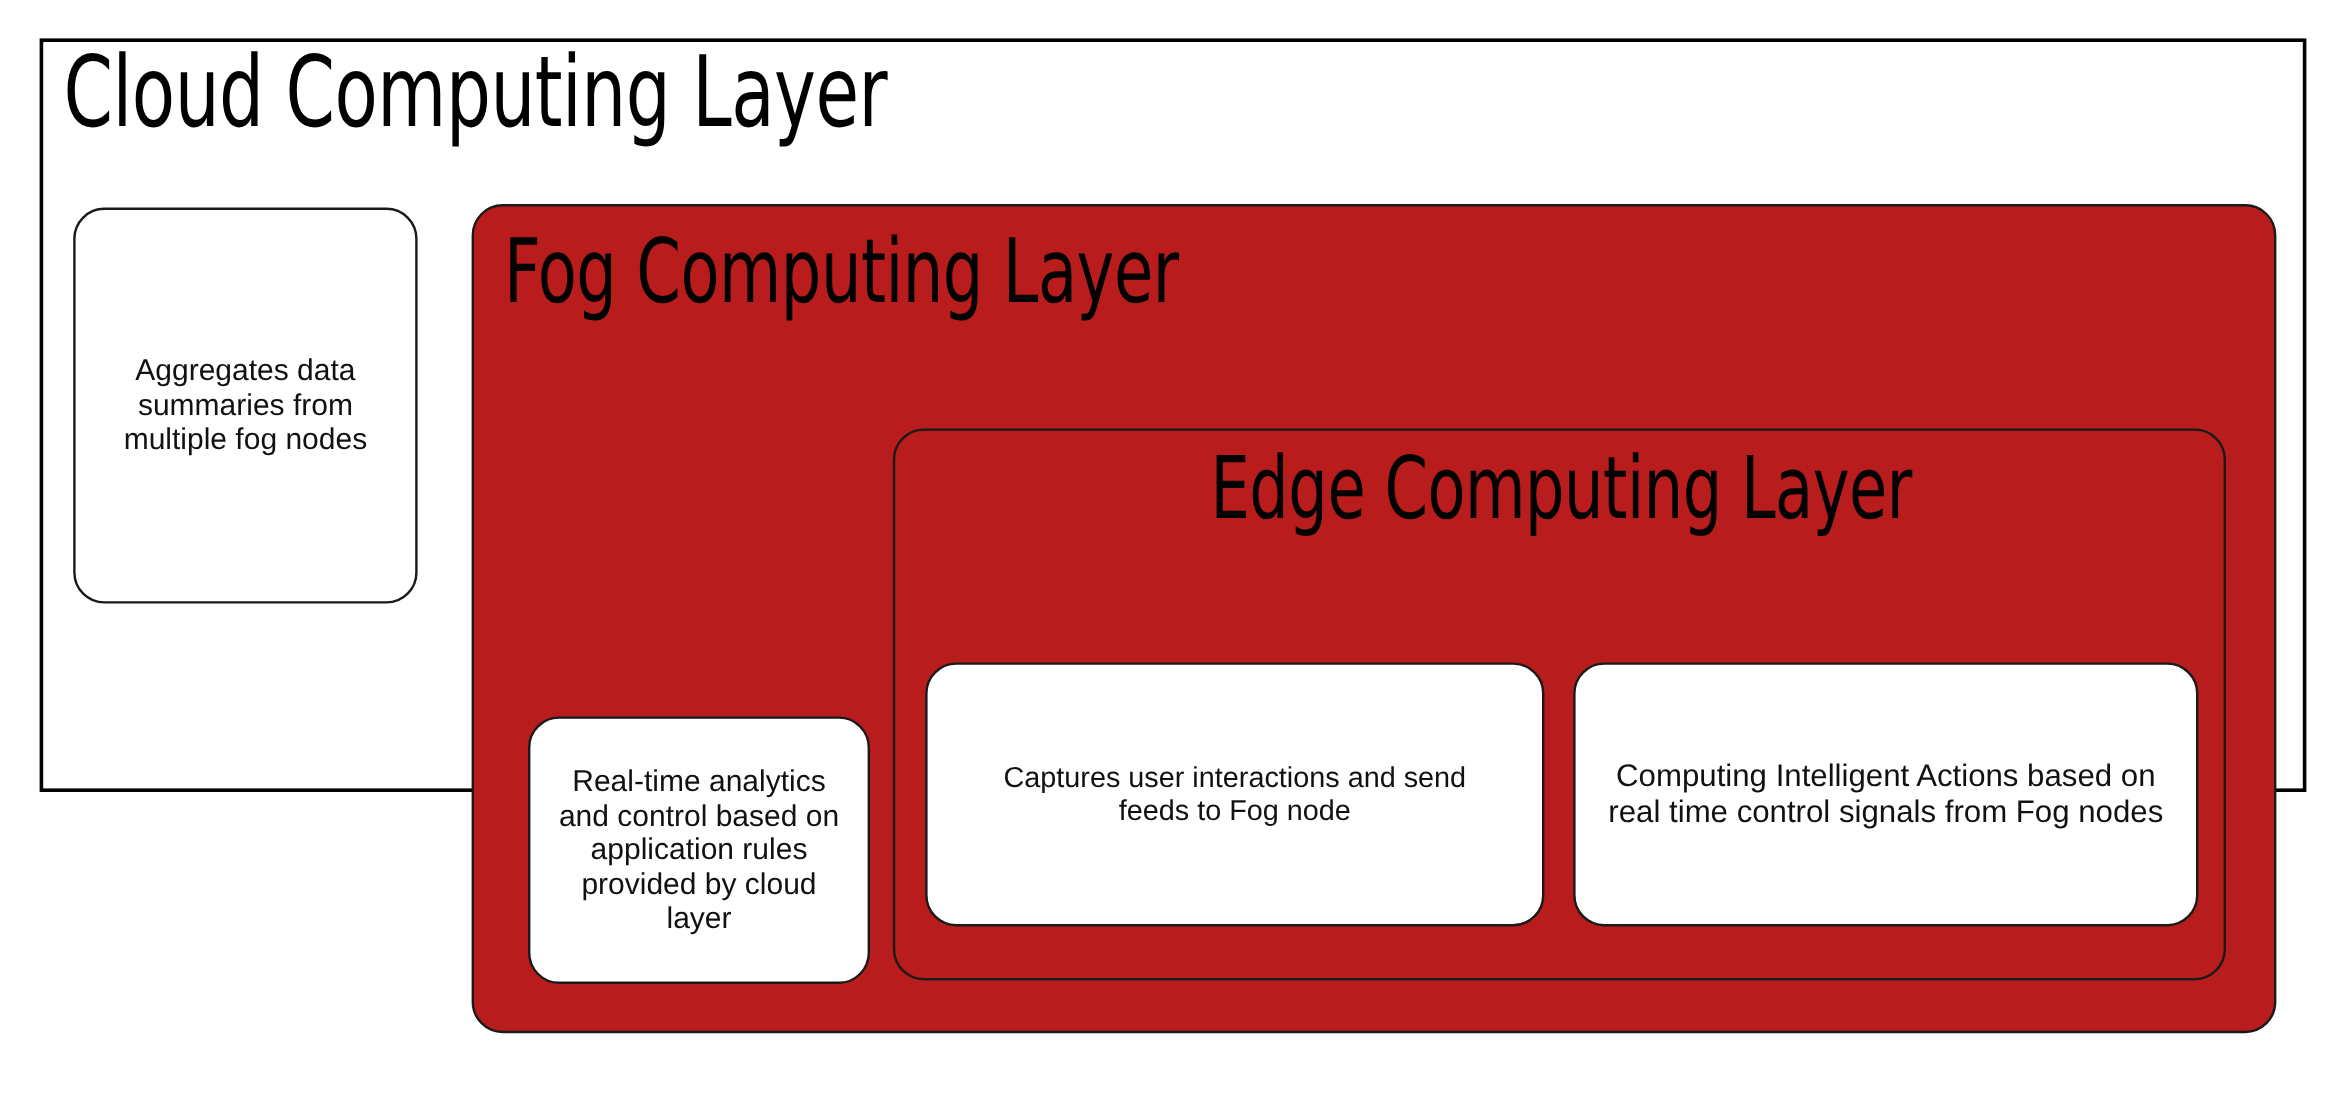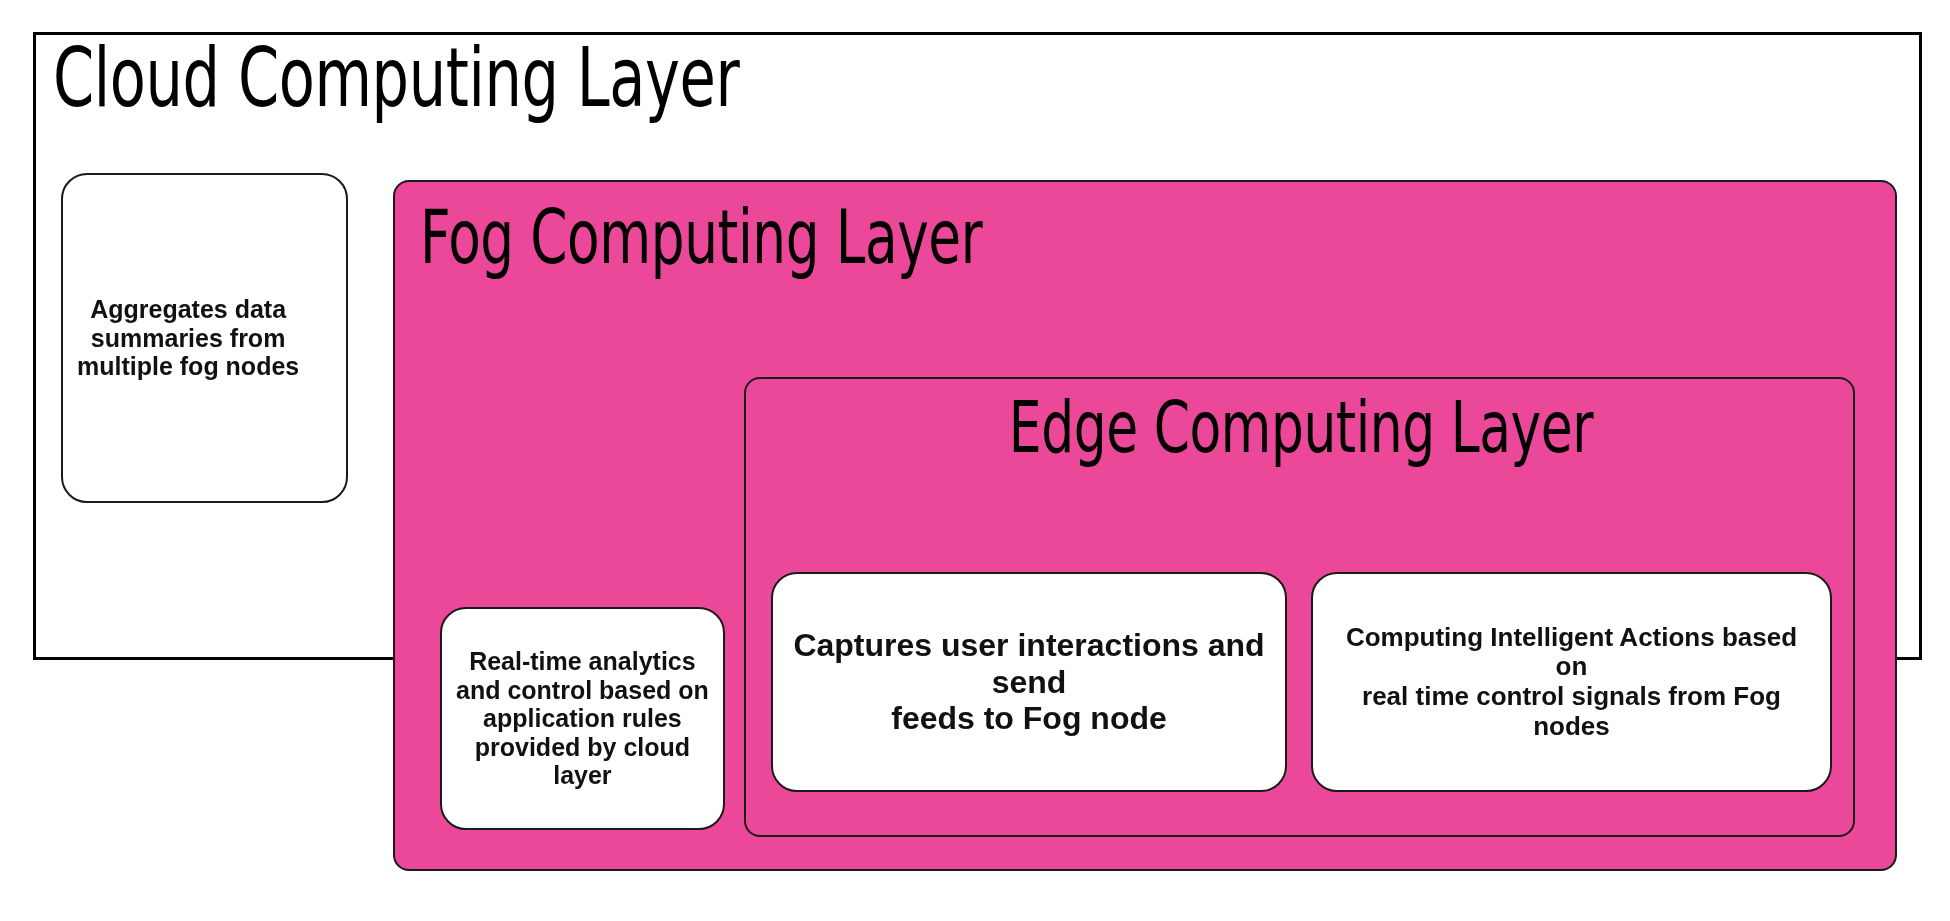--- a/index.html
+++ b/index.html
@@ -70,36 +70,34 @@
 
   
   .node {
     position: absolute;
     box-sizing: border-box;
     border: 2px solid #1a1a1a;
     border-radius: 26px;
     background: #ffffff;
     display: flex;
     align-items: center;
-    justify-content: flex-start;
+    justify-content: center;
     text-align: center;
     padding: 8px 14px;
     font-size: 25px;
     line-height: 1.14;
     color: #111111;
-    font-weight: bold;
   }
 
   .container-box {
     position: absolute;
     box-sizing: border-box;
     border: 2px solid #1a1a1a;
-    border-radius: 16px;
-    background: #ec4899;
-    margin-top: 10px;
+    border-radius: 26px;
+    background: #b91c1c;
   }
 
   
   .cloud-box-1 {
     left: 25px;
     top: 138px;
     width: 287px;
     height: 330px;
   }
   .cloud-box-2 {
@@ -138,21 +136,21 @@
     width: 1111px;
     height: 460px;
   }
 
   
   .edge-box-1 {
     left: 25px;
     top: 193px;
     width: 516px;
     height: 220px;
-    font-size: 32px;
+    font-size: 24px;
   }
   .edge-box-2 {
     left: 565px;
     top: 193px;
     width: 521px;
     height: 220px;
     font-size: 26px;
   }
 
   .node-text {

